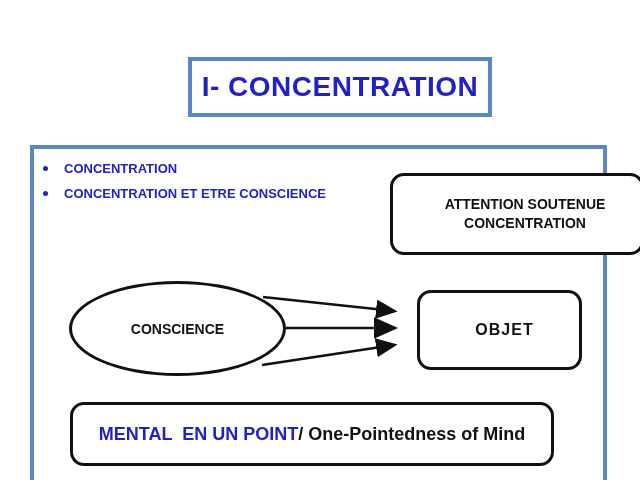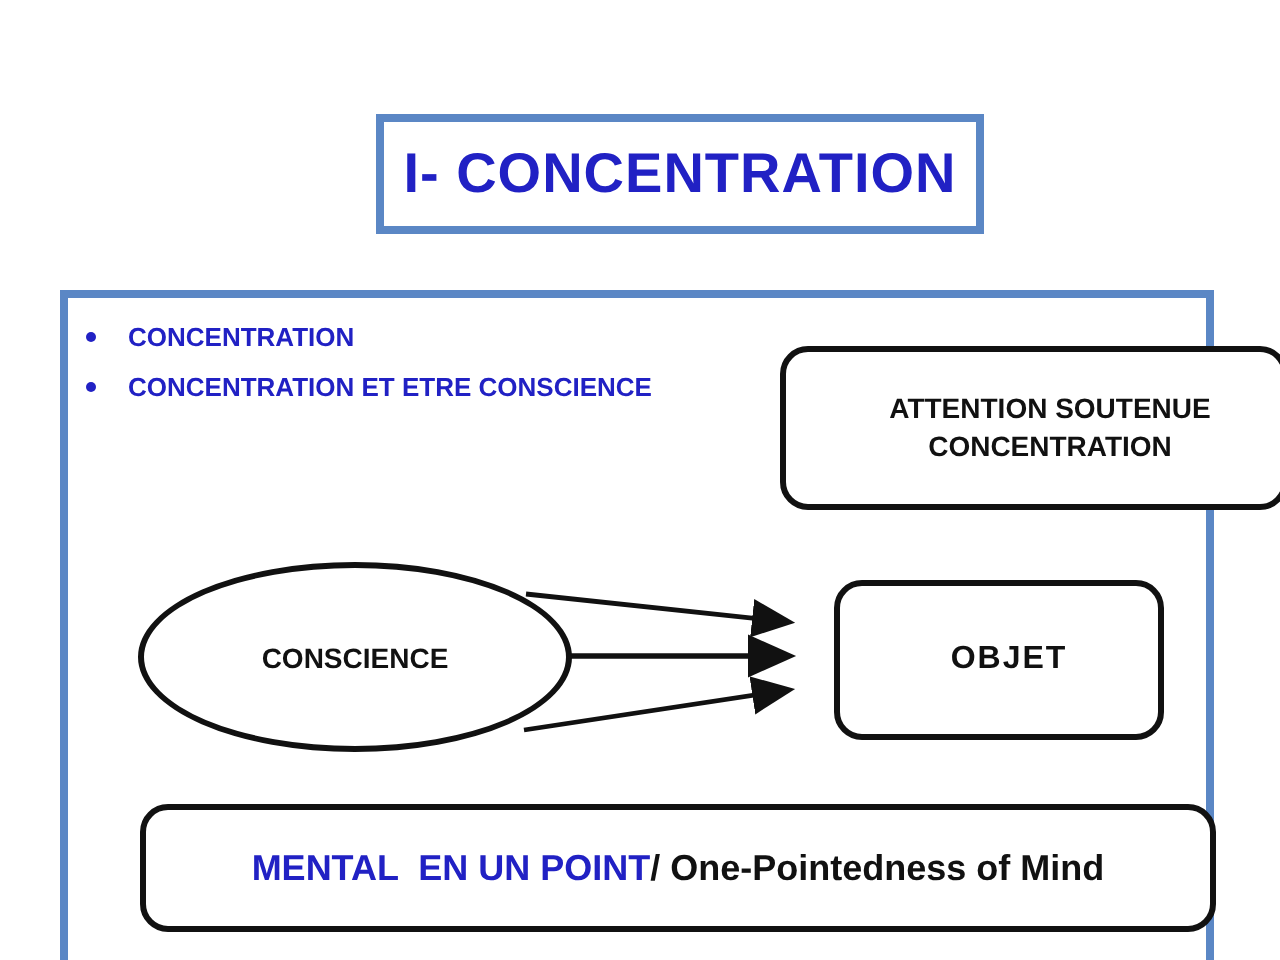--- a/index.html
+++ b/index.html
@@ -62,21 +62,21 @@
       color: #111111; font-weight: bold; font-size: 14px;
       line-height: 19px; text-align: center; white-space: nowrap;
     }
 
     .ellipse {
       position: absolute;
       left: 69px; top: 241px;
       width: 217px; height: 95px;
       border: 3px solid #111111; border-radius: 50%;
       background: #ffffff;
-      display: flex; flex-direction: column; justify-content: center;
+      display: flex; flex-direction: row; align-items: center; justify-content: center;
     }
     .ellipse-line {
       color: #111111; font-weight: bold; font-size: 14px;
       line-height: 20px; text-align: center; white-space: nowrap;
     }
 
     .arrows {
       position: absolute; left: 0; top: 0;
       width: 640px; height: 480px;
       pointer-events: none;
@@ -90,21 +90,21 @@
       background: #ffffff;
       display: flex; align-items: center; justify-content: center; padding-left: 10px;
     }
     .objet-label {
       color: #111111; font-weight: bold; font-size: 16px; letter-spacing: 1px;
     }
 
     .mental-box {
       position: absolute;
       left: 70px; top: 362px;
-      width: 538px; height: 64px;
+      width: 484px; height: 64px;
       border: 3px solid #111111; border-radius: 14px;
       background: #ffffff;
       display: flex; align-items: center; justify-content: center;
       text-align: center;
       padding: 0 12px;
     }
     .mental-text { font-size: 18px; font-weight: bold; line-height: 25px; }
     .mental-fr { color: #2121C4; white-space: pre-wrap; }
     .mental-en { color: #111111; }
   </style>

